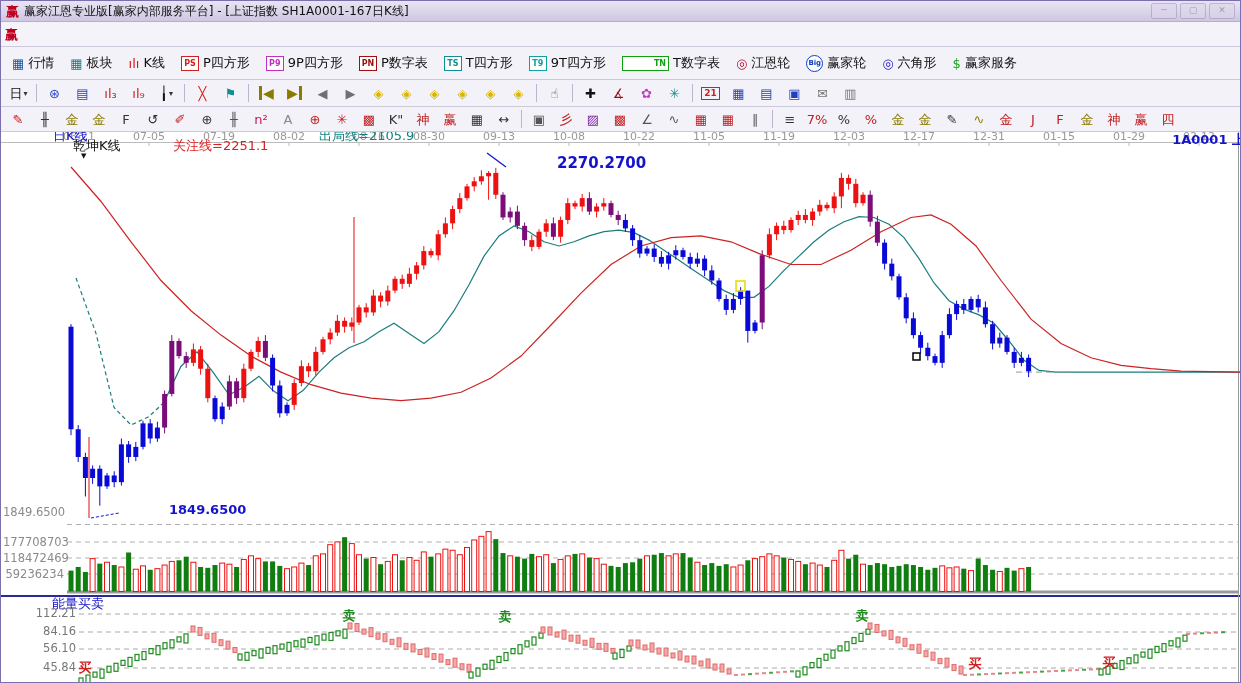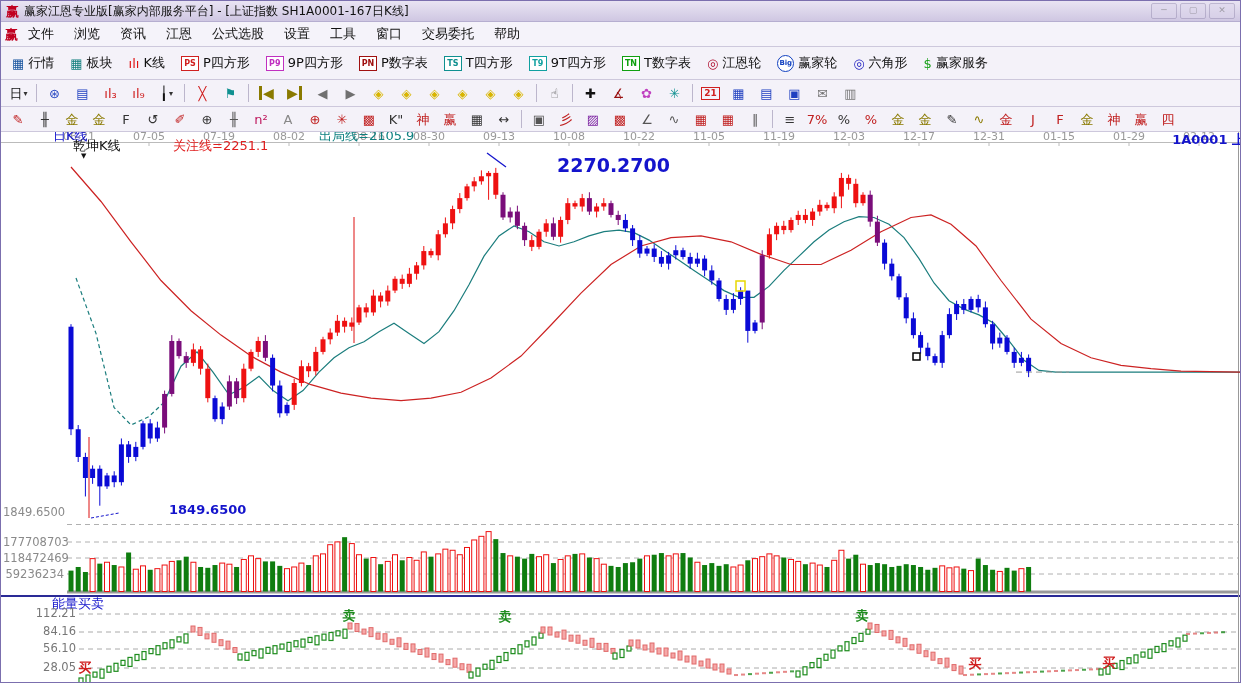--- a/index.html
+++ b/index.html
@@ -51,21 +51,20 @@
     <span>赢家江恩专业版[赢家内部服务平台] - [上证指数  SH1A0001-167日K线]</span>
     <span class="wc-group">
       <span class="wc">─</span>
       <span class="wc">▢</span>
       <span class="wc">✕</span>
     </span>
   </div>
 
   <div class="menubar">
     <span class="applogo">赢</span>
-    <span id="menu-items"><span class="menu-item">文件</span><span class="menu-item">浏览</span><span class="menu-item">资讯</span><span class="menu-item">江恩</span><span class="menu-item">公式选股</span><span class="menu-item">设置</span><span class="menu-item">工具</span><span class="menu-item">窗口</span><span class="menu-item">交易委托</span><span class="menu-item">帮助</span></span>
   </div>
 
   <div class="tb tb1" id="tb1">
       <span class="tbtn">
         <span class="glyph" style="color: rgb(26, 86, 160);">▦</span>
         <span>行情</span>
       </span>
       <span class="tbtn">
         <span class="glyph" style="color: rgb(15, 125, 125);">▦</span>
         <span>板块</span>
@@ -88,21 +87,21 @@
       </span>
       <span class="tbtn">
         <span class="badge" style="border-color: rgb(15, 144, 144); color: rgb(15, 144, 144);">TS</span>
         <span>T四方形</span>
       </span>
       <span class="tbtn">
         <span class="badge" style="border-color: rgb(16, 160, 160); color: rgb(16, 160, 160);">T9</span>
         <span>9T四方形</span>
       </span>
       <span class="tbtn">
-        <span class="badge" style="border-color: rgb(16, 160, 16); color: rgb(16, 160, 16);">TN</span>
+        <span class="badge" style="border-color: rgb(16, 160, 16); color: rgb(16, 160, 16); padding-left: 29px;">TN</span>
         <span>T数字表</span>
       </span>
       <span class="tbtn">
         <span class="glyph" style="color: rgb(176, 16, 48);">◎</span>
         <span>江恩轮</span>
       </span>
       <span class="tbtn">
         <span class="badge round" style="border-color: rgb(16, 64, 192); color: rgb(16, 64, 192);">Big</span>
         <span>赢家轮</span>
       </span>
@@ -983,34 +982,34 @@
         <div class="date-label" style="left: 1198px;">02-12</div>
       </div>
 
     <div class="ov blue" style="left:4px;top:128px;font-size:13px;">日K线</div>
     <div class="ov" style="left:72px;top:138px;font-size:13px;color:#111;">乾坤K线</div>
     <div class="ov" style="left:80px;top:151px;font-size:7px;color:#111;">▼</div>
     <div class="ov red" style="left:172px;top:138px;font-size:13px;">关注线=2251.1</div>
     <div class="ov teal" style="left:318px;top:128px;font-size:13px;">出局线=2105.9</div>
     <div class="ov blue" style="left:1030px;top:132px;width:205px;text-align:right;font-size:13px;font-weight:bold;">1A0001  上证指数</div>
 
-    <div class="ov blue" style="left:508px;top:154px;font-size:19px;font-weight:bold;">2270.2700</div>
+    <div class="ov blue" style="left:508px;top:154px;font-size:15px;font-weight:bold;">2270.2700</div>
     <div class="ov blue" style="left:120px;top:502px;font-size:13px;font-weight:bold;">1849.6500</div>
     <div class="ov gray axis-r" style="left:2px;top:505px;width:60px;">1849.6500</div>
 
     <div class="ov gray axis-r" style="left:2px;top:535px;width:61px;">177708703</div>
     <div class="ov gray axis-r" style="left:2px;top:551px;width:61px;">118472469</div>
     <div class="ov gray axis-r" style="left:2px;top:567px;width:61px;">59236234</div>
 
     <div class="ov blue" style="left:3px;top:596px;font-size:13px;">能量买卖</div>
     <div id="ind-axis">
         <div class="ov gray axis-r" style="left: 3px; width: 72px; top: 606px; color: rgb(119, 119, 119);">112.21</div>
         <div class="ov gray axis-r" style="left: 3px; width: 72px; top: 624px; color: rgb(119, 119, 119);">84.16</div>
         <div class="ov gray axis-r" style="left: 3px; width: 72px; top: 641px; color: rgb(119, 119, 119);">56.10</div>
-        <div class="ov gray axis-r" style="left: 3px; width: 72px; top: 660px; color: rgb(119, 119, 119);">28.05</div>
+        <div class="ov gray axis-r" style="left: 3px; width: 72px; top: 660px; color: rgb(119, 119, 119);">45.84</div>
       </div>
     <div id="ind-markers">
         <div class="marker" style="left: 84px; top: 657.732px; color: rgb(208, 32, 32);">买</div>
         <div class="marker" style="left: 348px; top: 605.759px; color: rgb(30, 140, 30);">卖</div>
         <div class="marker" style="left: 504px; top: 607.043px; color: rgb(30, 140, 30);">卖</div>
         <div class="marker" style="left: 861px; top: 605.759px; color: rgb(30, 140, 30);">卖</div>
         <div class="marker" style="left: 974px; top: 653.882px; color: rgb(208, 32, 32);">买</div>
         <div class="marker" style="left: 1108px; top: 653.24px; color: rgb(208, 32, 32);">买</div>
       </div>
   </div>

